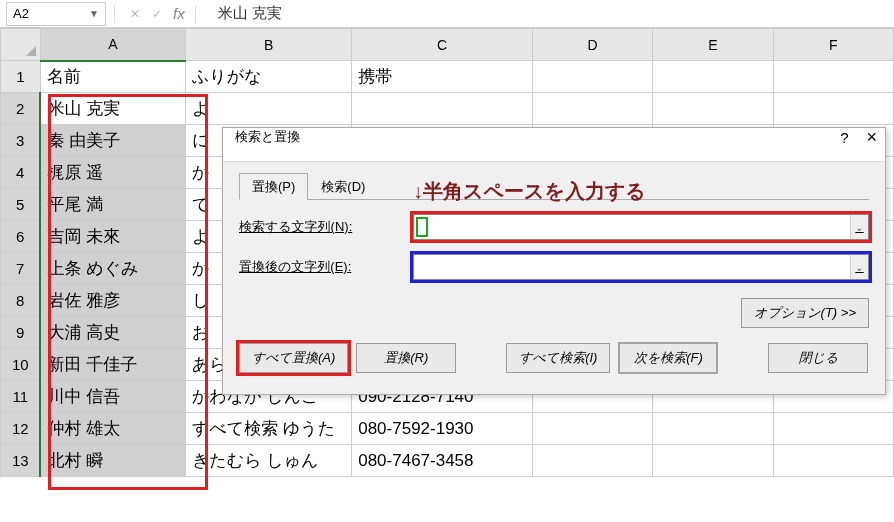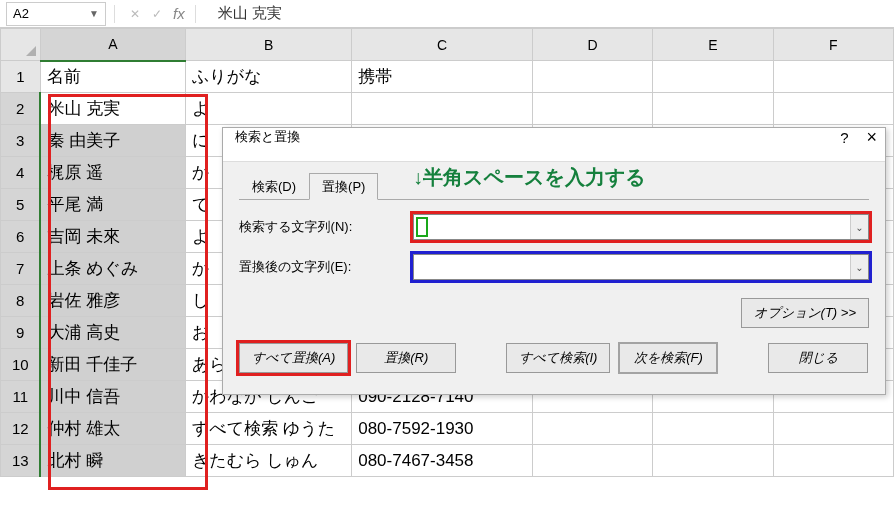--- a/index.html
+++ b/index.html
@@ -146,32 +146,33 @@
     position: relative;
     top: 1px;
   }
   .tab.active {
     background: #f0f0f0;
     border-color: #aaa;
     border-bottom: 1px solid #f0f0f0;
   }
   .annotation {
     position: absolute;
-    color: #15803d;
+    color: #7f1d1d;
     font-weight: bold;
     font-size: 20px;
     left: 190px;
-    top: 2px;
+    top: 16px;
     pointer-events:none;
   }
   .form-row {
     display:flex;
     align-items:center;
     margin-top: 14px;
     gap: 24px;
+    text-decoration: underline;
   }
   .form-label { width: 150px; }
   .input-wrap {
     flex: 1;
     position: relative;
     height: 26px;
     border: 1px solid #888;
     background: #fff;
     display:flex;
     align-items:center;
@@ -379,22 +380,22 @@
 <div class="dialog">
   <div class="dlg-title">
     <span>検索と置換</span>
     <span class="t-right">
       <span class="dlg-help">?</span>
       <span class="dlg-close">×</span>
     </span>
   </div>
   <div class="dlg-body">
     <div class="tabs">
+      <div class="tab active"><span>置換(P)</span></div>
       <div class="tab"><span>検索(D)</span></div>
-      <div class="tab active"><span>置換(P)</span></div>
     </div>
     <div class="annotation">↓半角スペースを入力する</div>
 
     <div class="form-row">
       <div class="form-label">検索する文字列(N):</div>
       <div class="input-wrap outline-red">
         <div class="cursor-box"></div>
         <div class="dd-arrow">⌄</div>
       </div>
     </div>

